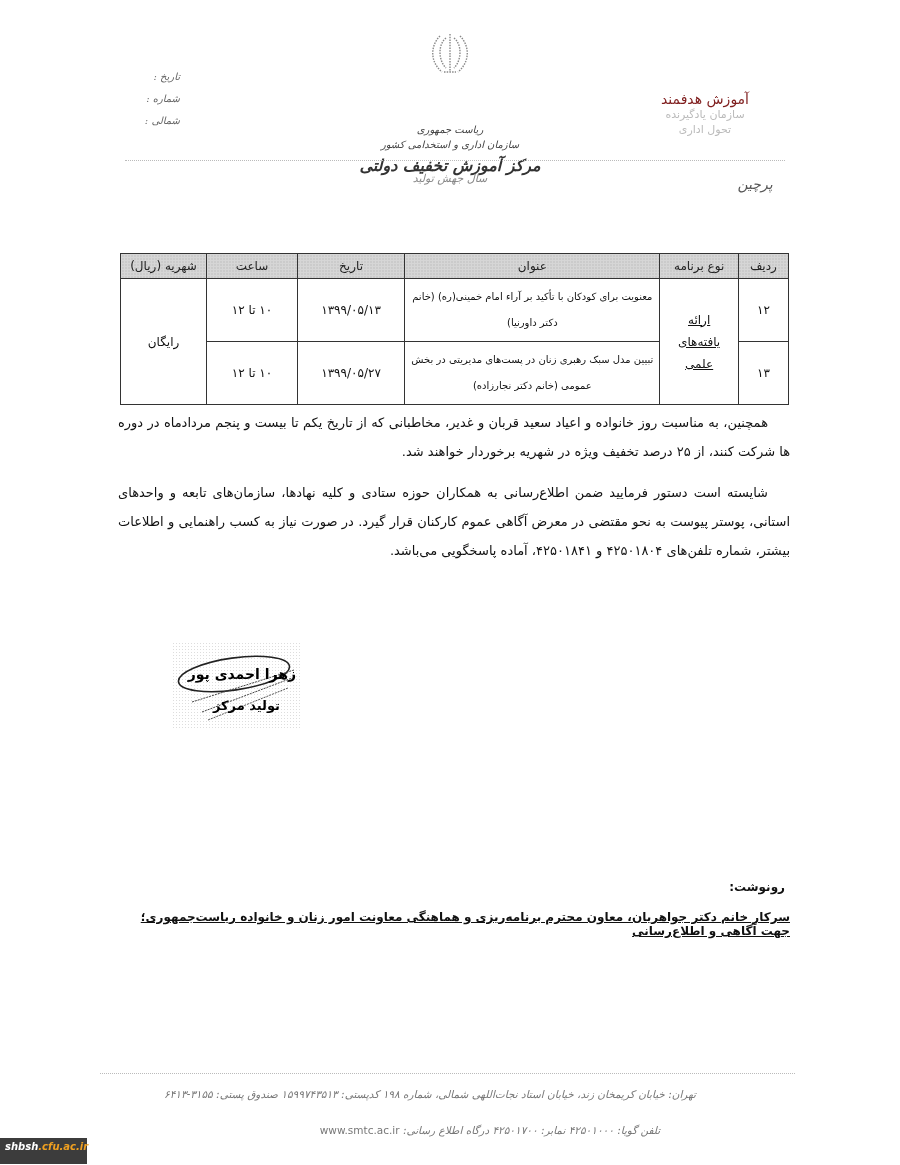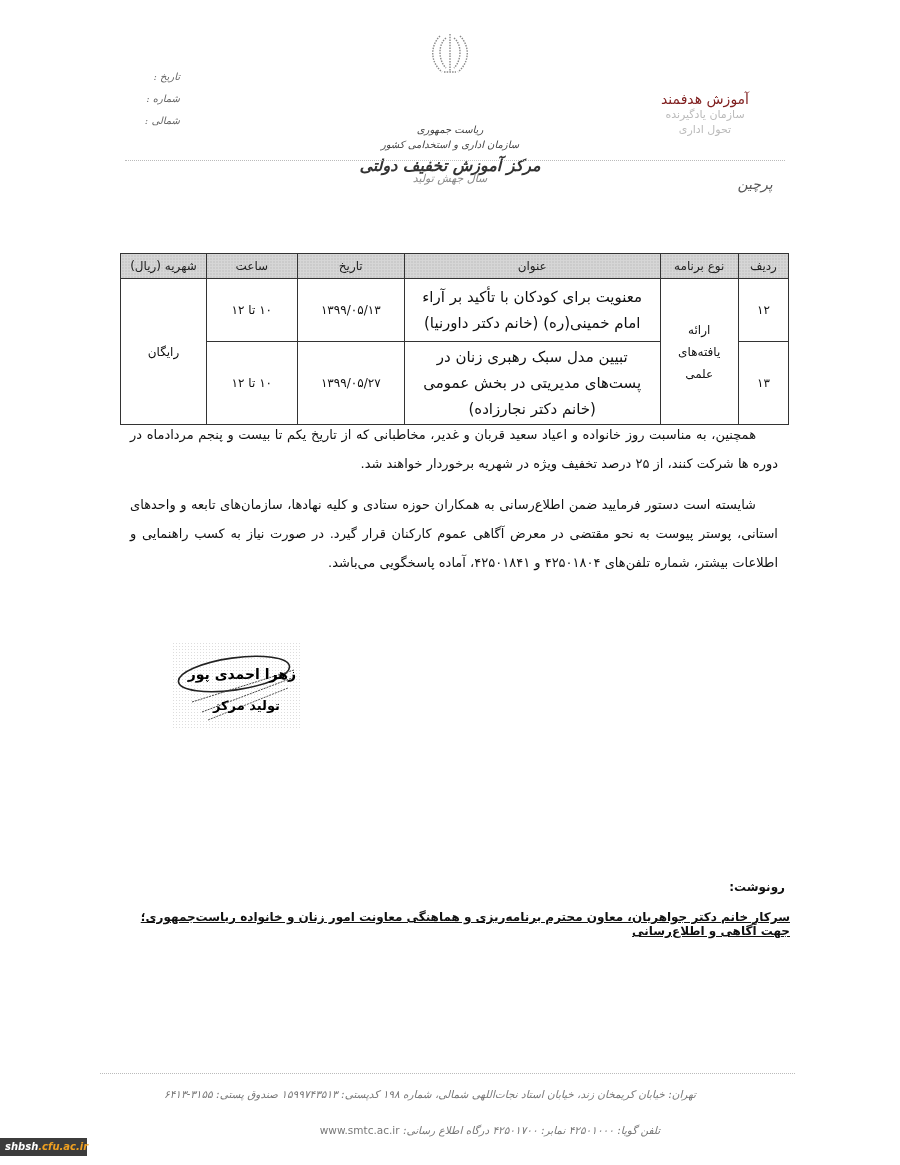--- a/index.html
+++ b/index.html
@@ -28,32 +28,32 @@
   table.prog { position: absolute; left: 120px; top: 253px; width: 669px; border-collapse: collapse;
                direction: rtl; font-family: "DejaVu Sans", sans-serif; font-size: 12px; }
   table.prog th, table.prog td { border: 1px solid #333; }
   table.prog th {
     height: 22px; font-weight: normal; font-size: 12px; color: #222;
     background-color: #d6d6d6;
     background-image: radial-gradient(#a8a8a8 0.6px, transparent 0.7px);
     background-size: 3px 3px;
   }
   table.prog td { text-align: center; vertical-align: middle; }
-  td.title { text-align: justify; padding: 2px 6px; line-height: 26px; height: 58px; font-size: 15px; margin-top: 48px; }
+  td.title { text-align: justify; padding: 2px 6px; line-height: 26px; height: 58px; font-size: 10px; margin-top: 48px; }
   .c-row { width: 48px; }
   .c-type { width: 76px; }
   .c-title { width: 260px; }
   .c-date { width: 106px; }
   .c-time { width: 90px; }
   .c-fee { width: 85px; }
 
   
   .para { left: 118px; width: 672px; direction: rtl; text-align: justify; text-align-last: right;
           font-size: 13px; line-height: 29px; color: #111; }
-  .para p { margin: 12px; text-indent: 22px; }
+  .para p { margin: 0; text-indent: 22px; }
   .p1 { top: 408px; }
   .p2 { top: 478px; }
 
   
   .sig { left: 172px; top: 642px; width: 128px; height: 88px; }
   .sig-box { position: absolute; inset: 0;
              background-image: radial-gradient(#cfcfcf 0.6px, transparent 0.7px);
              background-size: 3px 3px; opacity: .7; }
   .sig-name { position: absolute; left: 4px; top: 24px; width: 120px; text-align: right; direction: rtl;
               font-weight: bold; font-size: 14px; color: #000; }
@@ -68,21 +68,21 @@
              font-weight: bold; font-size: 12px; text-decoration: underline; }
 
   
   .foot-line { left: 100px; top: 1073px; width: 695px; border-top: 1px dotted #bbb; height: 0; }
   .foot-addr { left: 110px; top: 1088px; width: 640px; text-align: center; direction: rtl;
                font-family: "DejaVu Serif", serif; font-style: italic; font-size: 10.5px; color: #777; }
   .foot-contact { left: 230px; top: 1124px; width: 520px; text-align: center; direction: rtl;
                   font-family: "DejaVu Serif", serif; font-style: italic; font-size: 10.5px; color: #777; }
   .foot-contact .url { font-family: "DejaVu Sans", sans-serif; font-style: normal; direction: ltr; unicode-bidi: embed; color: #777; }
 
-  .badge { left: 0; top: 1138px; width: 87px; height: 18px; background: #3c3c3c;
+  .badge { left: 0; top: 1138px; width: 87px; height: 26px; background: #3c3c3c;
            font-family: "DejaVu Sans", sans-serif; font-weight: bold; font-style: italic; font-size: 10px;
            line-height: 17px; padding-left: 5px; box-sizing: border-box; }
   .badge .w { color: #ffffff; }
   .badge .o { color: #f0a020; }
 </style>
 </head>
 <body>
 
 <div class="abs emblem">
   <svg width="44" height="48" viewBox="0 0 44 48">
@@ -126,21 +126,21 @@
       <th class="c-type">نوع برنامه</th>
       <th class="c-title">عنوان</th>
       <th class="c-date">تاریخ</th>
       <th class="c-time">ساعت</th>
       <th class="c-fee">شهریه (ریال)</th>
     </tr>
   </thead>
   <tbody>
     <tr>
       <td>۱۲</td>
-      <td rowspan="2" style="line-height:22px;padding:0 9px;">ارائه یافته‌های علمی</td>
+      <td rowspan="2" style="line-height:22px;padding:0 9px;text-decoration:underline;">ارائه یافته‌های علمی</td>
       <td class="title">معنویت برای کودکان با تأکید بر آراء امام خمینی(ره) (خانم دکتر داورنیا)</td>
       <td>۱۳۹۹/۰۵/۱۳</td>
       <td>۱۰ تا ۱۲</td>
       <td rowspan="2">رایگان</td>
     </tr>
     <tr>
       <td>۱۳</td>
       <td class="title">تبیین مدل سبک رهبری زنان در پست‌های مدیریتی در بخش عمومی (خانم دکتر نجارزاده)</td>
       <td>۱۳۹۹/۰۵/۲۷</td>
       <td>۱۰ تا ۱۲</td>

